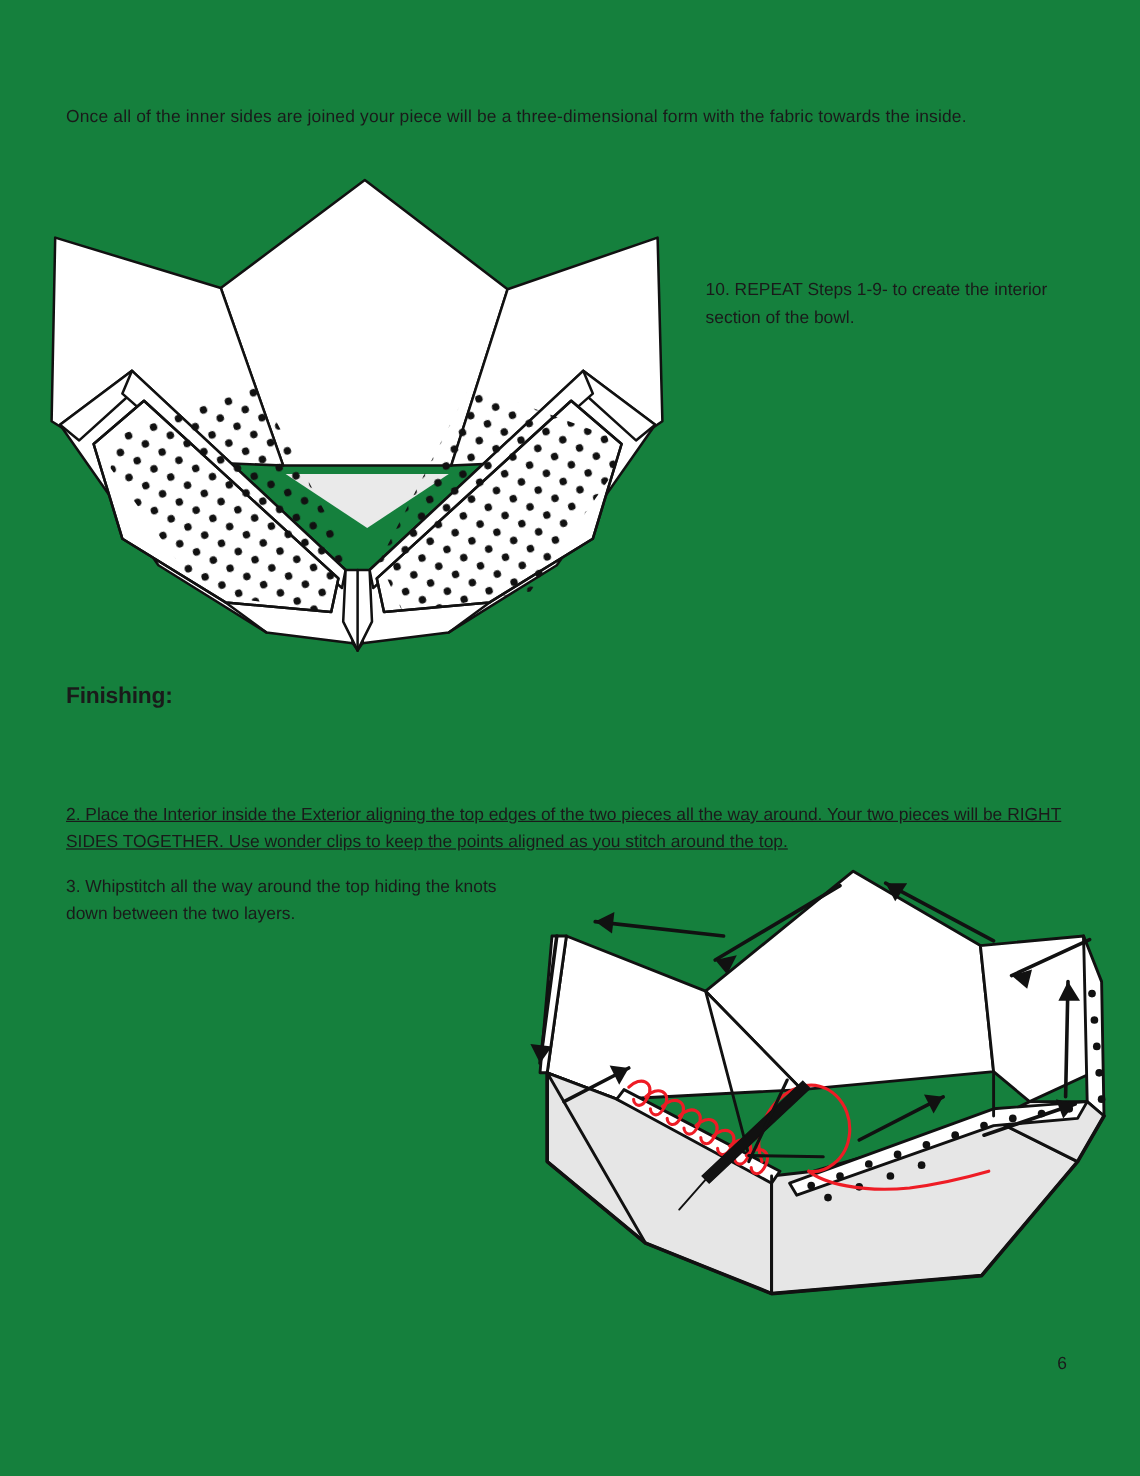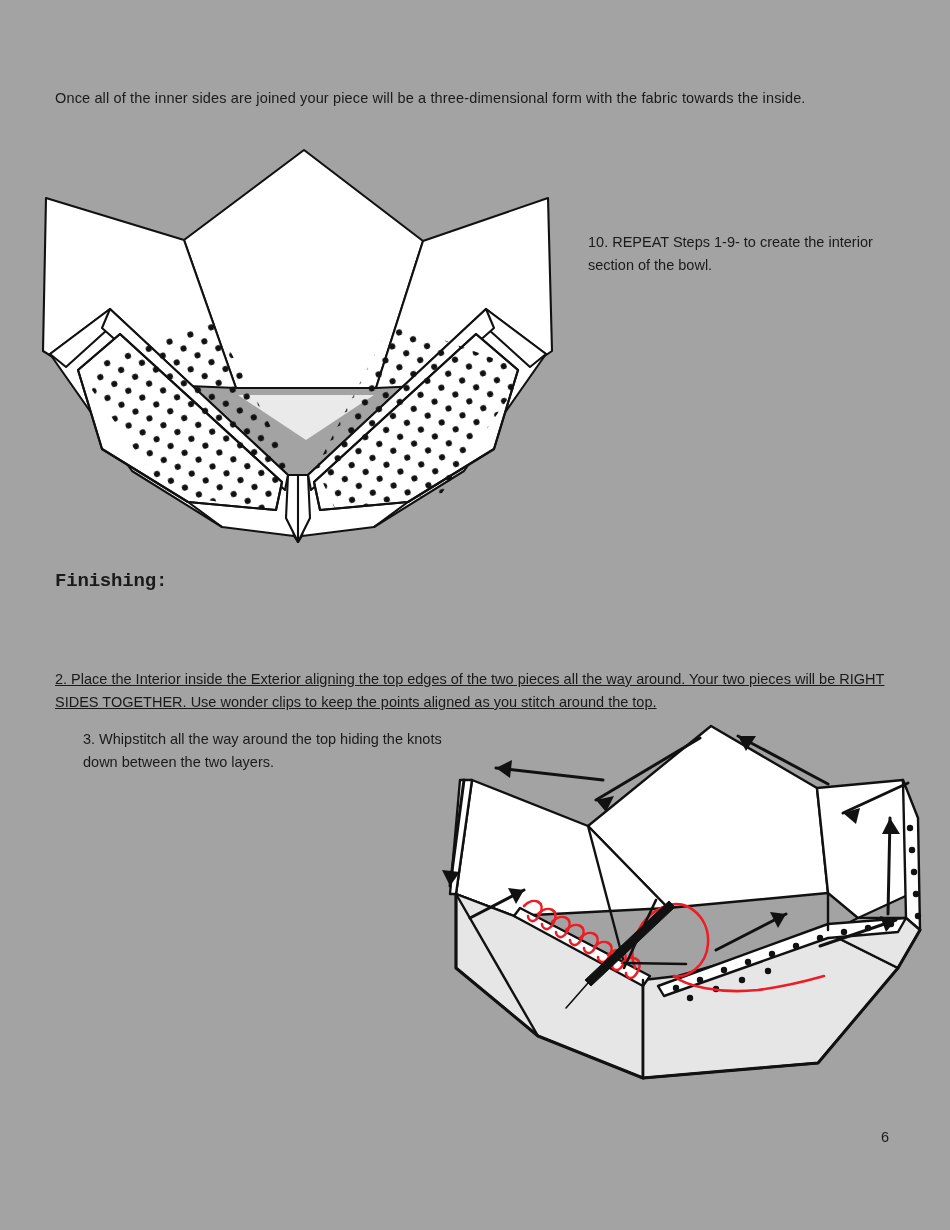--- a/index.html
+++ b/index.html
@@ -10,21 +10,21 @@
   }
   body {
     font-family: "Liberation Sans", "DejaVu Sans", sans-serif;
     color: #1a1a1a;
   }
   .page {
     position: relative;
     width: 950px;
     height: 1230px;
     margin: 0 auto;
-    background: #a3a3a3;
+    background: #15803d;
     overflow: hidden;
   }
 
   
   .intro-text {
     position: absolute;
     left: 55px;
     top: 88px;
     width: 840px;
     font-size: 14.5px;
@@ -41,32 +41,32 @@
     line-height: 1.62;
   }
 
   .section-heading {
     position: absolute;
     left: 55px;
     top: 570px;
     font-size: 19px;
     font-weight: bold;
     letter-spacing: -0.01em;
-    font-family: Liberation Mono, monospace;
+    font-family: Liberation Sans, sans-serif;
   }
 
   .step {
     position: absolute;
     left: 55px;
     font-size: 14.5px;
     line-height: 1.58;
   }
   .step-1 { top: 614px; width: 840px; }
   .step-2 { top: 668px; width: 840px; text-decoration: underline; }
-  .step-3 { top: 728px; width: 390px; margin-left: 28px; }
+  .step-3 { top: 728px; width: 390px; }
 
   .page-number {
     position: absolute;
     left: 881px;
     top: 1129px;
     font-size: 14.5px;
   }
 
   
   .figure-top {

